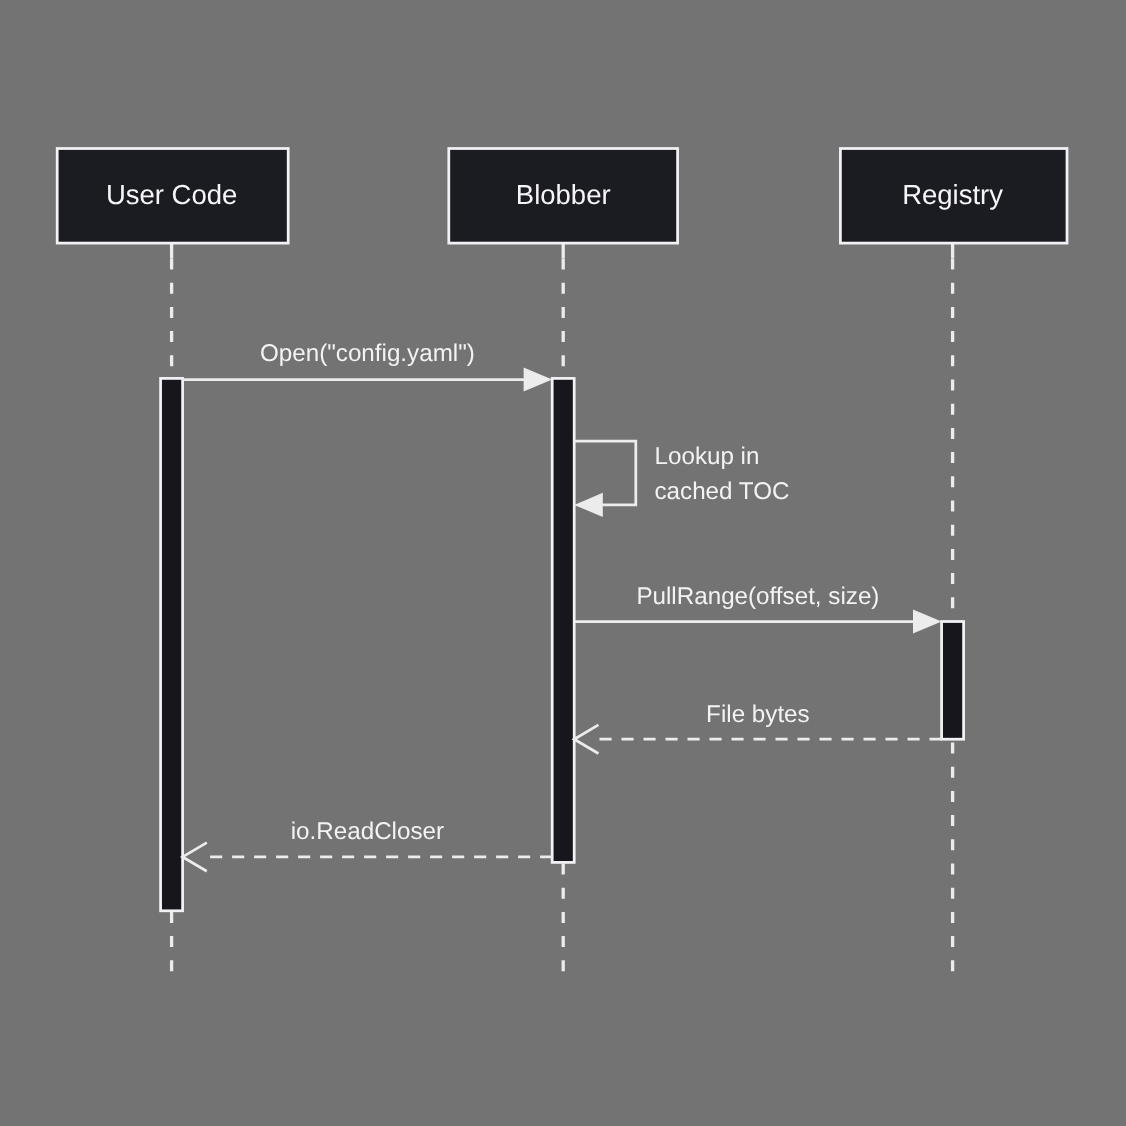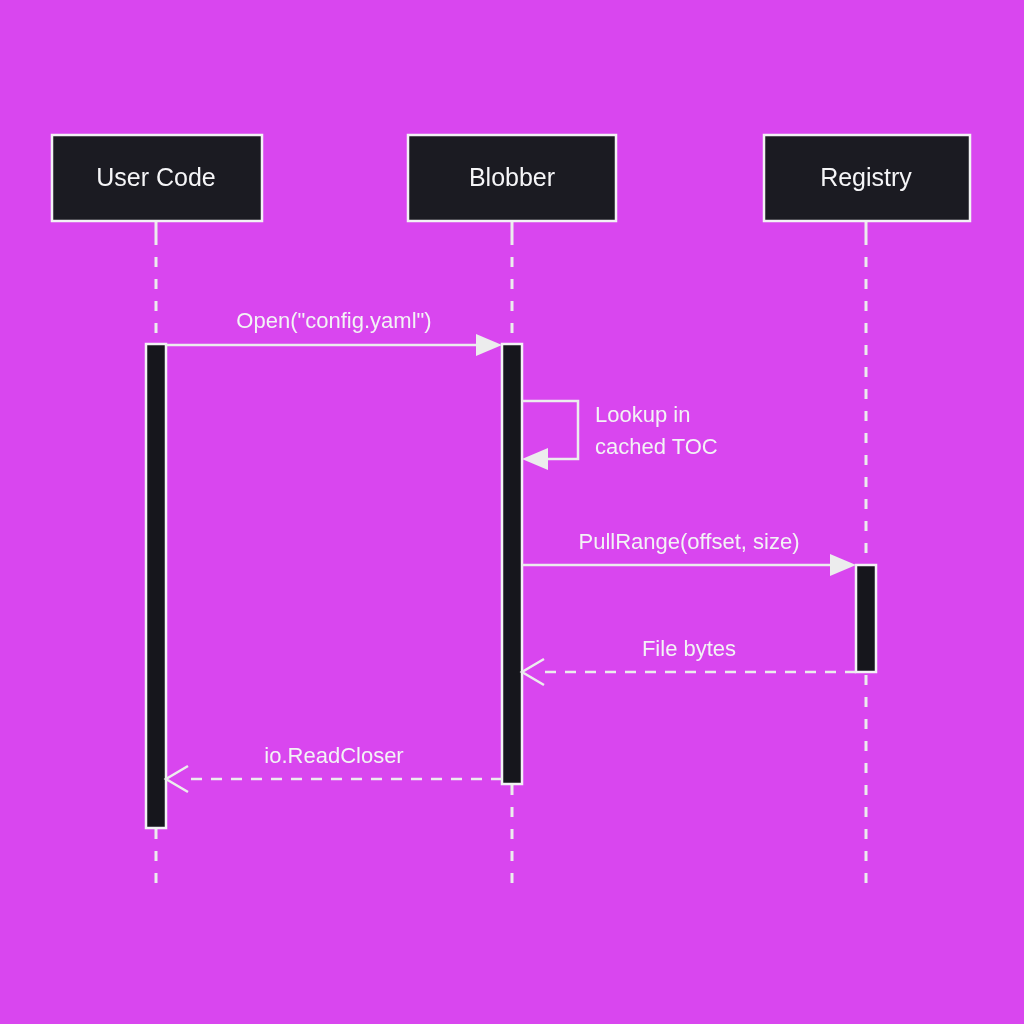--- a/index.html
+++ b/index.html
@@ -4,21 +4,21 @@
 <style>
   html, body {
     margin: 0;
     padding: 0;
     background: #16161c;
   }
   #canvas {
     position: relative;
     width: 1024px;
     height: 1024px;
-    background: #d946ef;
+    background: #737373;
     overflow: hidden;
     font-family: "Liberation Sans", sans-serif;
     text-decoration: underline;
   }
   #diagram-svg {
     position: absolute;
     top: 0;
     left: 0;
     width: 1024px;
     height: 1024px;

